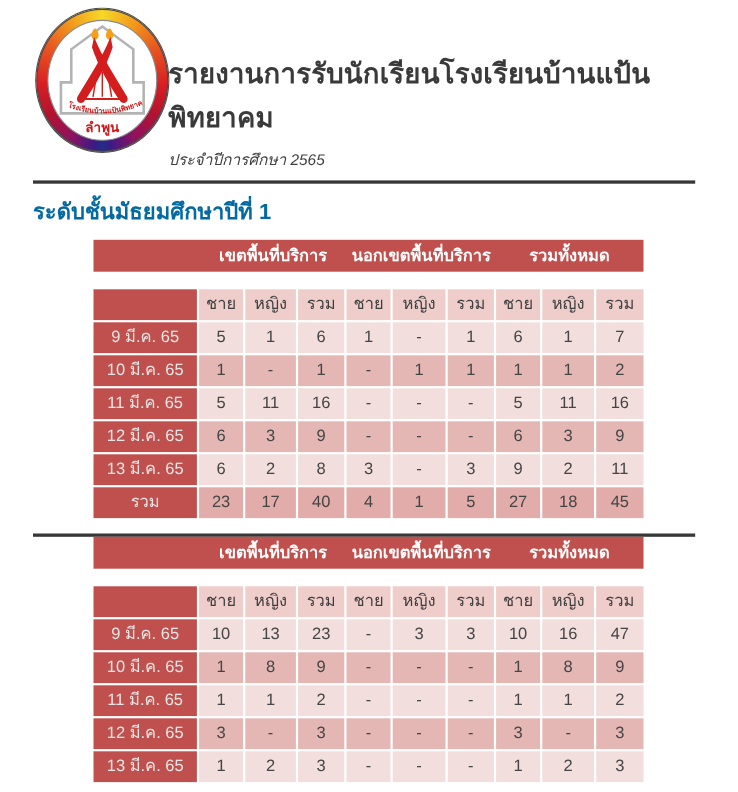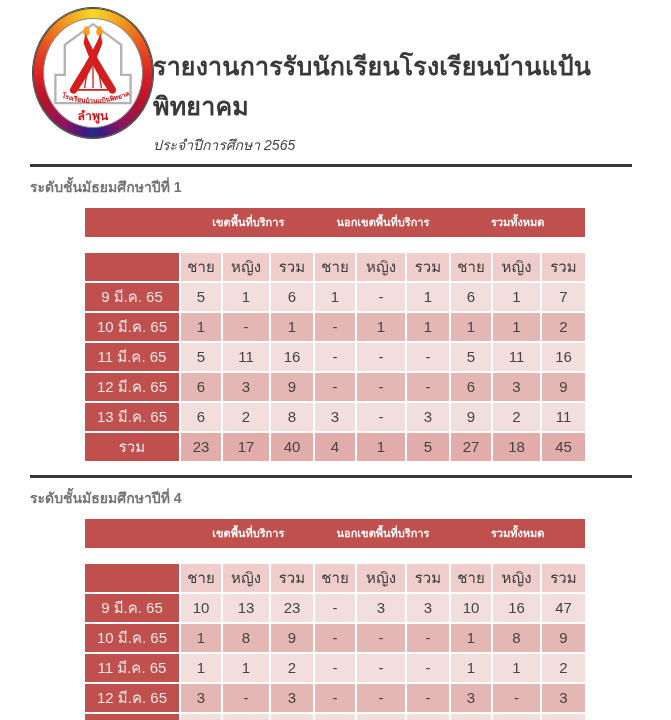--- a/index.html
+++ b/index.html
@@ -26,26 +26,26 @@
     border:1px solid #8a8a8a;display:flex;align-items:center;justify-content:center;
   }
   .title-block{flex:1;padding-right:14px;}
   .rpt-title{margin-top:38px;font-size:25px;font-weight:bold;color:#3a3a3a;letter-spacing:.2px;}
   .rpt-subtitle{margin-top:8px;font-size:14px;font-style:italic;color:#404040;}
 
   .rule{border:none;border-top:3px solid #373737;width:602px;margin:8px 0 0 30px;}
   .rule2{margin-top:14px;}
 
   
-  .section-heading{margin:9px 0 10px 30px;font-size:14px;font-weight:bold;color:#737373;}
+  .section-heading{margin:9px 0 10px 30px;font-size:20px;font-weight:bold;color:#0369a1;}
 
   .tbl{margin-left:85px;width:500px;}
   .band{display:flex;background:#c0504d;height:29px;line-height:29px;}
   .band .spacer{width:96px;flex:0 0 auto;}
-  .band .grp{flex:1;text-align:center;color:#fff;font-weight:bold;font-size:11px;}
+  .band .grp{flex:1;text-align:center;color:#fff;font-weight:bold;font-size:15px;}
   .grid{
     display:grid;margin-top:16px;
     grid-template-columns:94px 40px 46px 42px 40px 48px 42px 40px 47px 43px;
     gap:2px;
   }
   .cell{height:28px;line-height:28px;text-align:center;font-size:15px;color:#454545;}
   .cell.rowlabel{background:#c0504d;color:#e5e5e5;}
   .cell.subhead{background:#eecdcb;color:#3e3e3e;}
   .cell.odd{background:#f2dedc;}
   .cell.even{background:#e4b7b5;}
@@ -169,21 +169,20 @@
         <div class="cell totalcell">1</div>
         <div class="cell totalcell">5</div>
         <div class="cell totalcell">27</div>
         <div class="cell totalcell">18</div>
         <div class="cell totalcell">45</div>
       </div>
   </div>
 
   <hr class="rule rule2">
 
-  <div class="section-heading">ระดับชั้นมัธยมศึกษาปีที่ 4</div>
   <div class="tbl">
     <div class="band">
       <div class="spacer"></div>
       <div class="grp">เขตพื้นที่บริการ</div>
       <div class="grp">นอกเขตพื้นที่บริการ</div>
       <div class="grp">รวมทั้งหมด</div>
     </div>
     <div class="grid">
         <div class="cell rowlabel"></div>
         <div class="cell subhead">ชาย</div>

